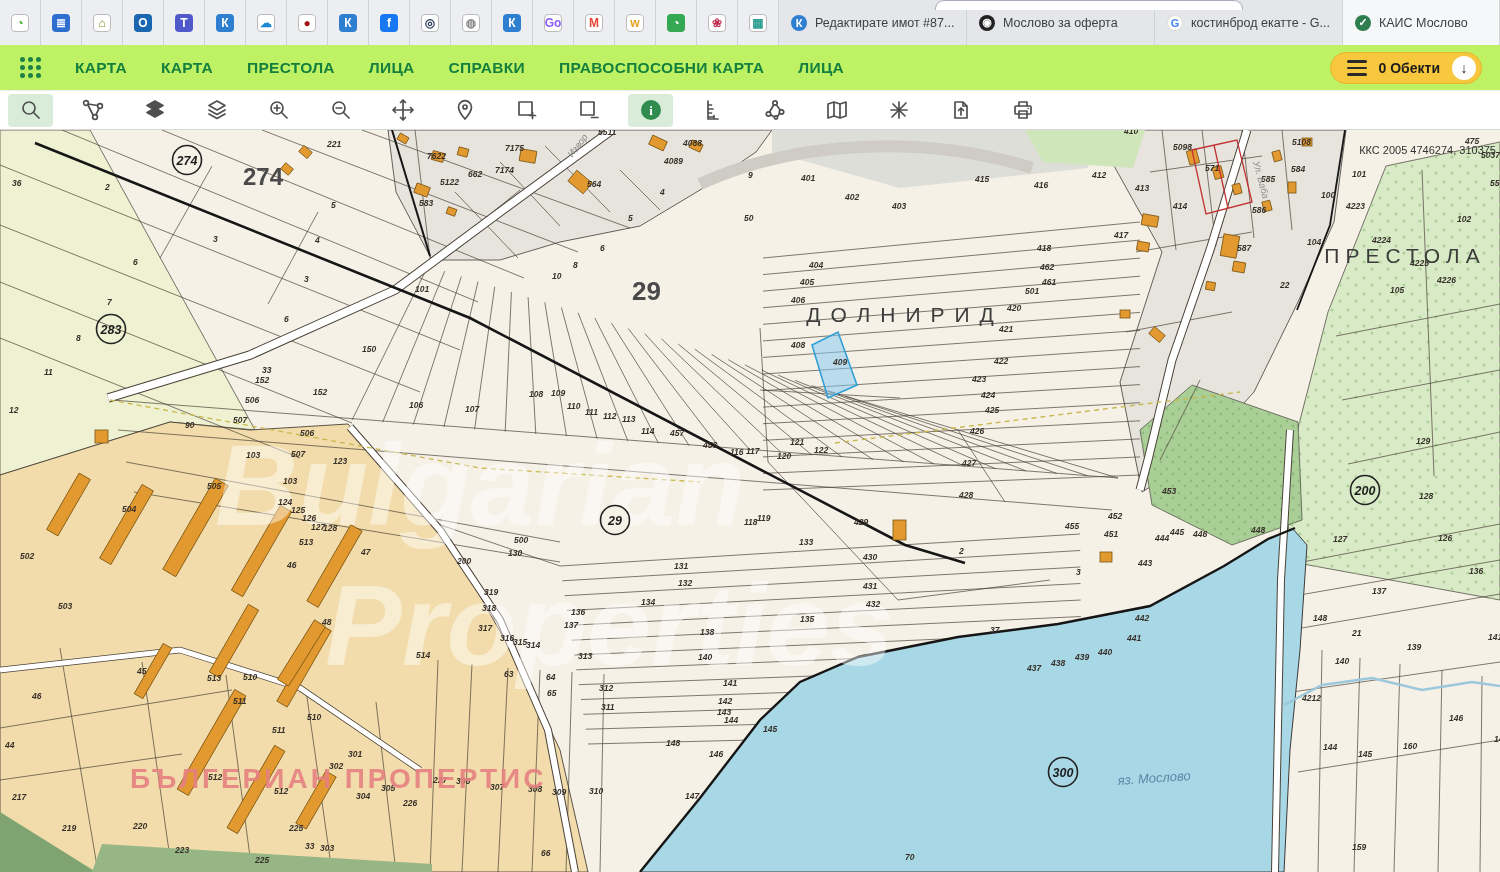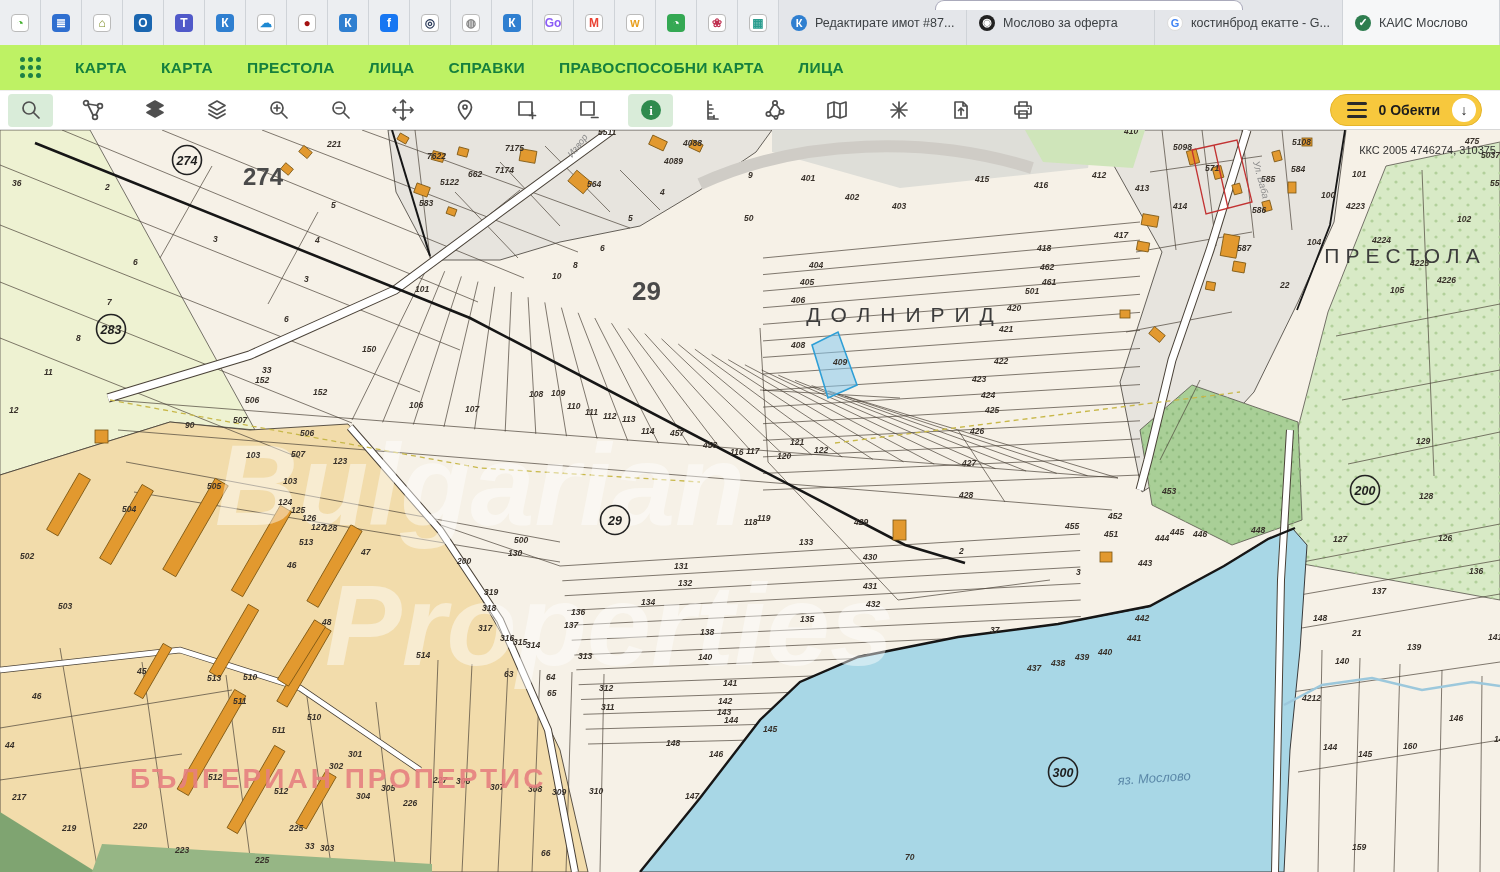--- a/index.html
+++ b/index.html
@@ -23,21 +23,21 @@
                border:1px solid #aab; border-bottom:none; border-radius:9px 9px 0 0; background:#fff; }
 
   
   .navbar { height:46px; background:#bef264; display:flex; align-items:center; gap:34px;
             padding:0 20px; position:relative; border-bottom:1px solid #eee; }
   .grid-ico { display:grid; grid-template-columns:repeat(3,5px); grid-gap:3px; }
   .grid-ico i { width:5px; height:5px; border-radius:50%; background:#1d8045; }
   .nav-item { color:#15803d; font-weight:bold; font-size:15.5px; letter-spacing:.3px; cursor:pointer; }
   .objects-pill { position:absolute; right:18px; top:7px; height:32px; background:#f7c83d;
                   border:1px solid #e5b52c; border-radius:16px; display:flex; align-items:center;
-                  gap:12px; padding:0 5px 0 16px;margin-top:42px; }
+                  gap:12px; padding:0 5px 0 16px; }
   .pill-burger { width:20px; display:flex; flex-direction:column; gap:4px; }
   .pill-burger i { height:2.5px; background:#2a2a2a; border-radius:2px; }
   .pill-count { font-weight:bold; font-size:14px; color:#1c1c1c; }
   .pill-dl { width:24px; height:24px; border-radius:50%; background:#fff; display:flex;
              align-items:center; justify-content:center; color:#222; font-size:14px; font-weight:bold; }
 
   
   .toolbar { height:39px; background:#fff; border-bottom:1px solid #d7d7d7; display:flex;
              align-items:center; gap:17px; padding:0 8px; }
   .tool { width:45px; height:33px; display:flex; align-items:center; justify-content:center;

